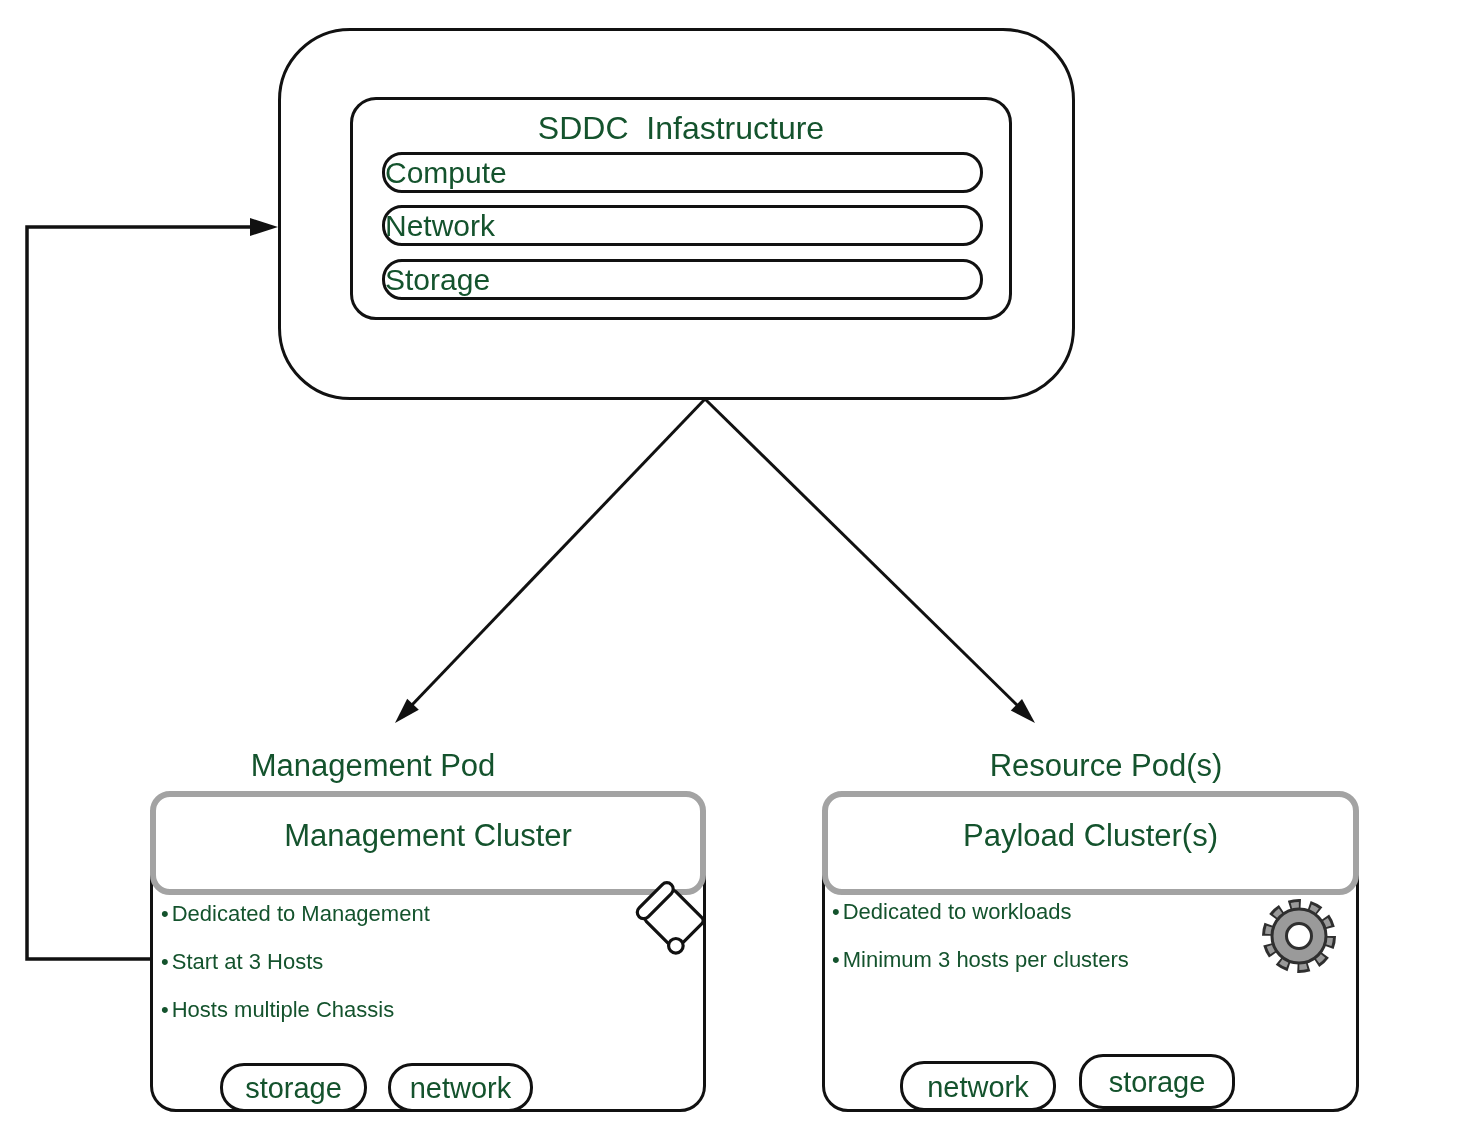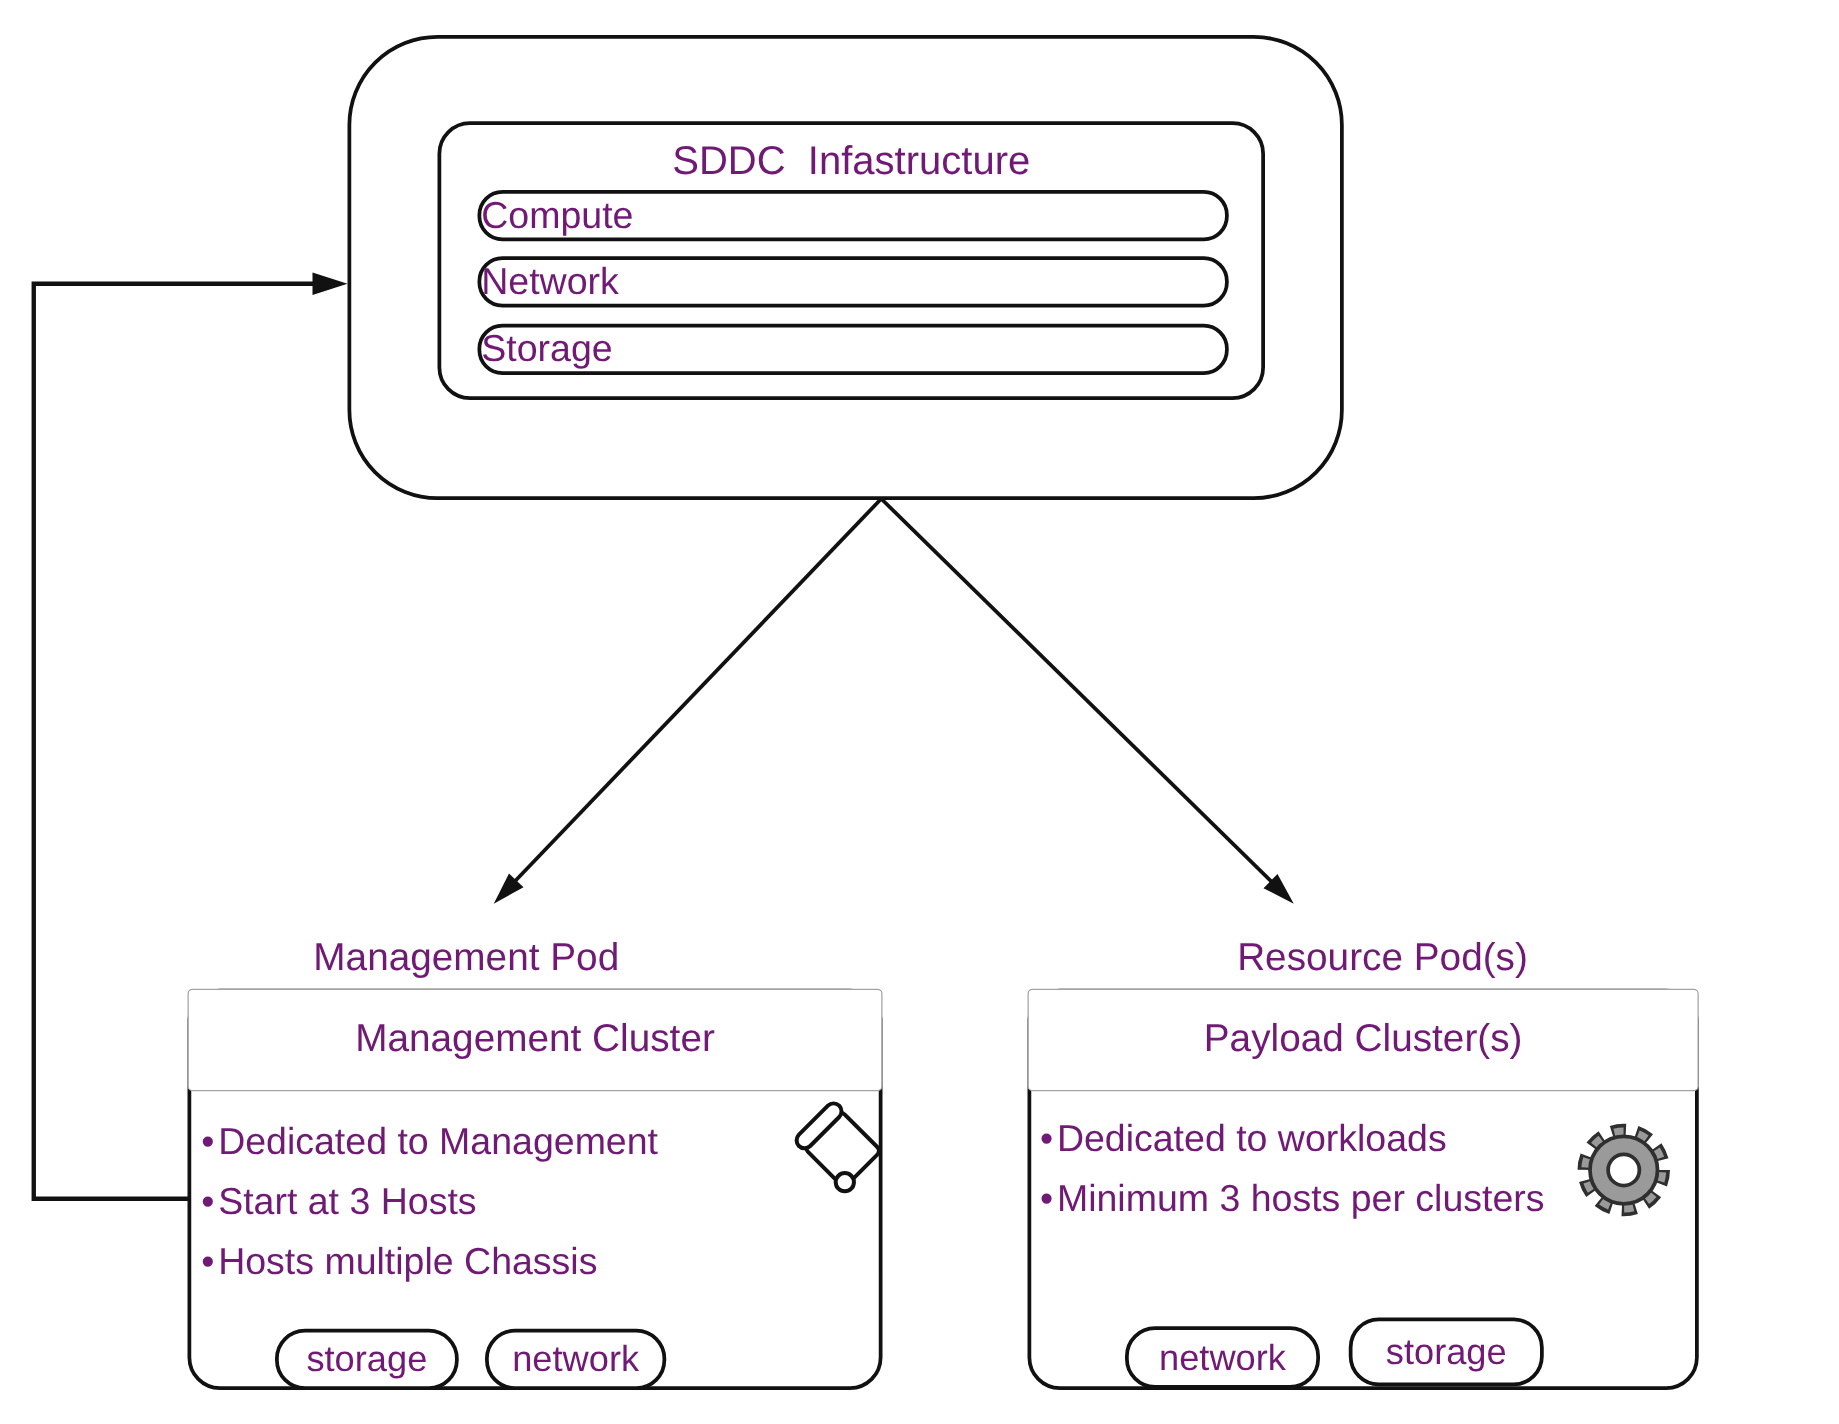--- a/index.html
+++ b/index.html
@@ -1,21 +1,21 @@
 <!DOCTYPE html>
 <html><head>
 <meta charset="utf-8">
 <style>
   html,body { margin:0; padding:0; background:#ffffff; }
   #canvas {
     position:relative;
     width:1471px; height:1139px;
     background:#ffffff;
     font-family:"Liberation Sans", sans-serif;
-    color:#701a75;
+    color:#14532d;
     overflow:hidden;
   }
   .box {
     position:absolute;
     border:3px solid #111111;
     background:#ffffff;
     box-sizing:border-box;
   }
   
   #sddc-outer { left:278px; top:28px; width:797px; height:372px; border-radius:72px; }
@@ -31,28 +31,28 @@
     font-size:30px; line-height:36px;
   }
   
   .pod-label {
     position:absolute; text-align:center;
     font-size:31px;
   }
   
   .pod-box { border-radius:26px; }
   .pod-header {
-    position:absolute; left:-3px; top:-3px; right:-3px; height:82px;
-    border:1px solid #a3a3a3; border-radius:4px; background:#ffffff;
+    position:absolute; left:-3px; top:-3px; right:-3px; height:104px;
+    border:6px solid #a3a3a3; border-radius:20px; background:#ffffff;
     box-sizing:border-box;
     text-align:center; font-size:31px; line-height:78px;
   }
   .bullet-list { position:absolute; }
   .bullet-item {
-    font-size:30px; line-height:48px; white-space:nowrap;
+    font-size:22px; line-height:48px; white-space:nowrap;
   }
   .bullet-item::before { content:"\2022"; margin-right:3px; }
   .mini-pill {
     position:absolute;
     border:3px solid #111111; border-radius:24px; background:#ffffff;
     box-sizing:border-box; text-align:center;
     font-size:29px;
   }
   svg.overlay { position:absolute; left:0; top:0; }
   .icon { position:absolute; }

